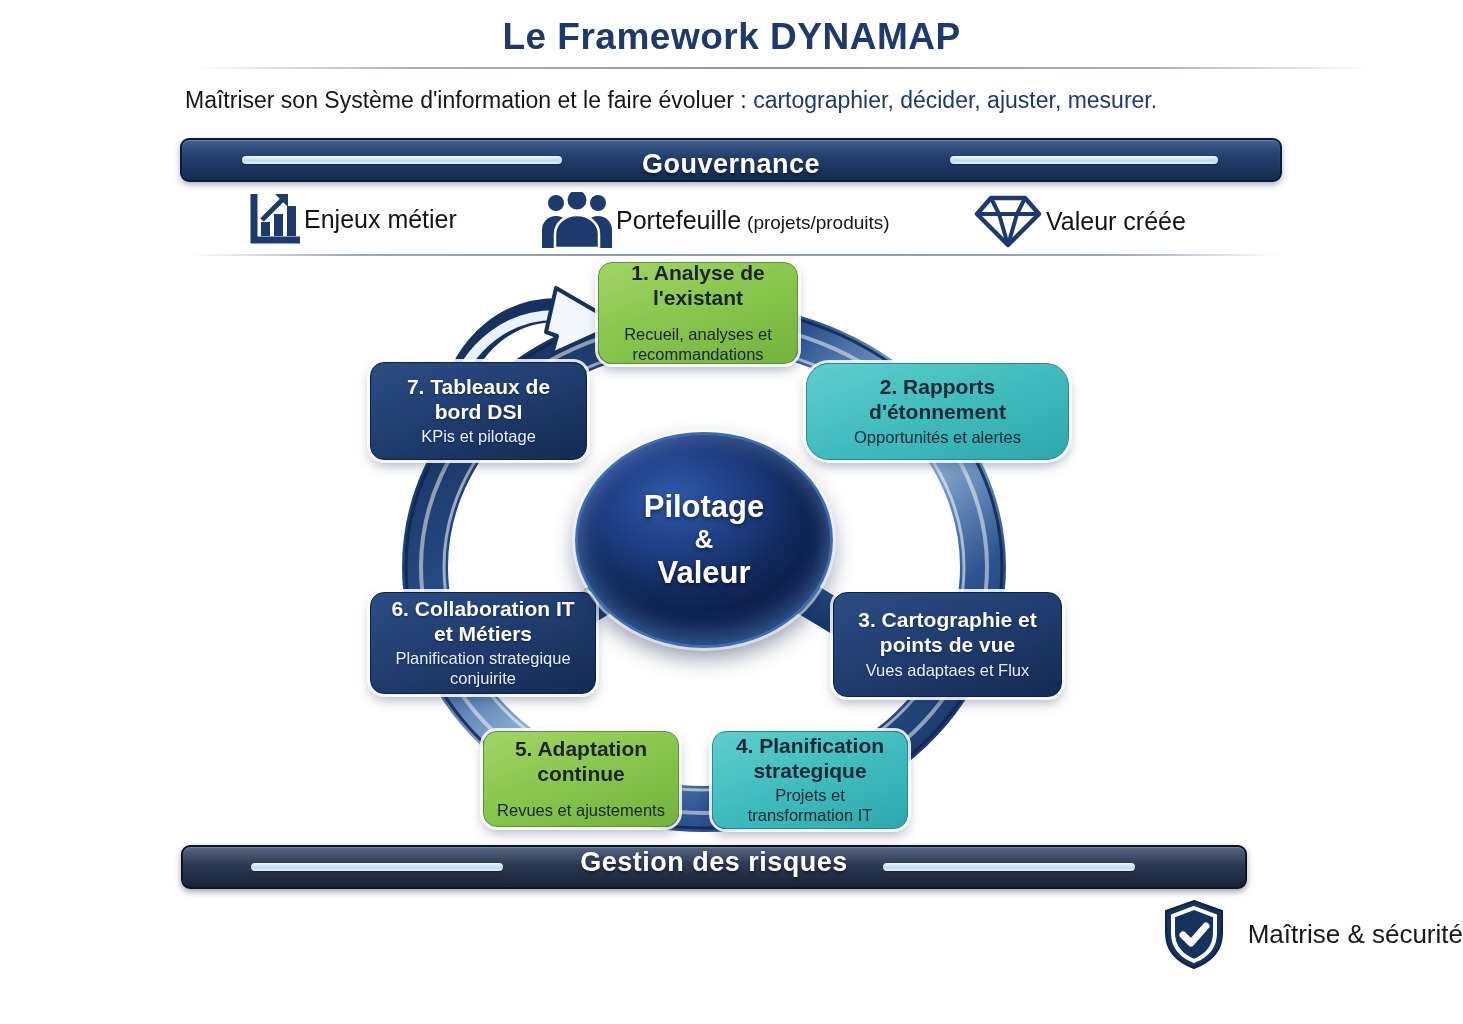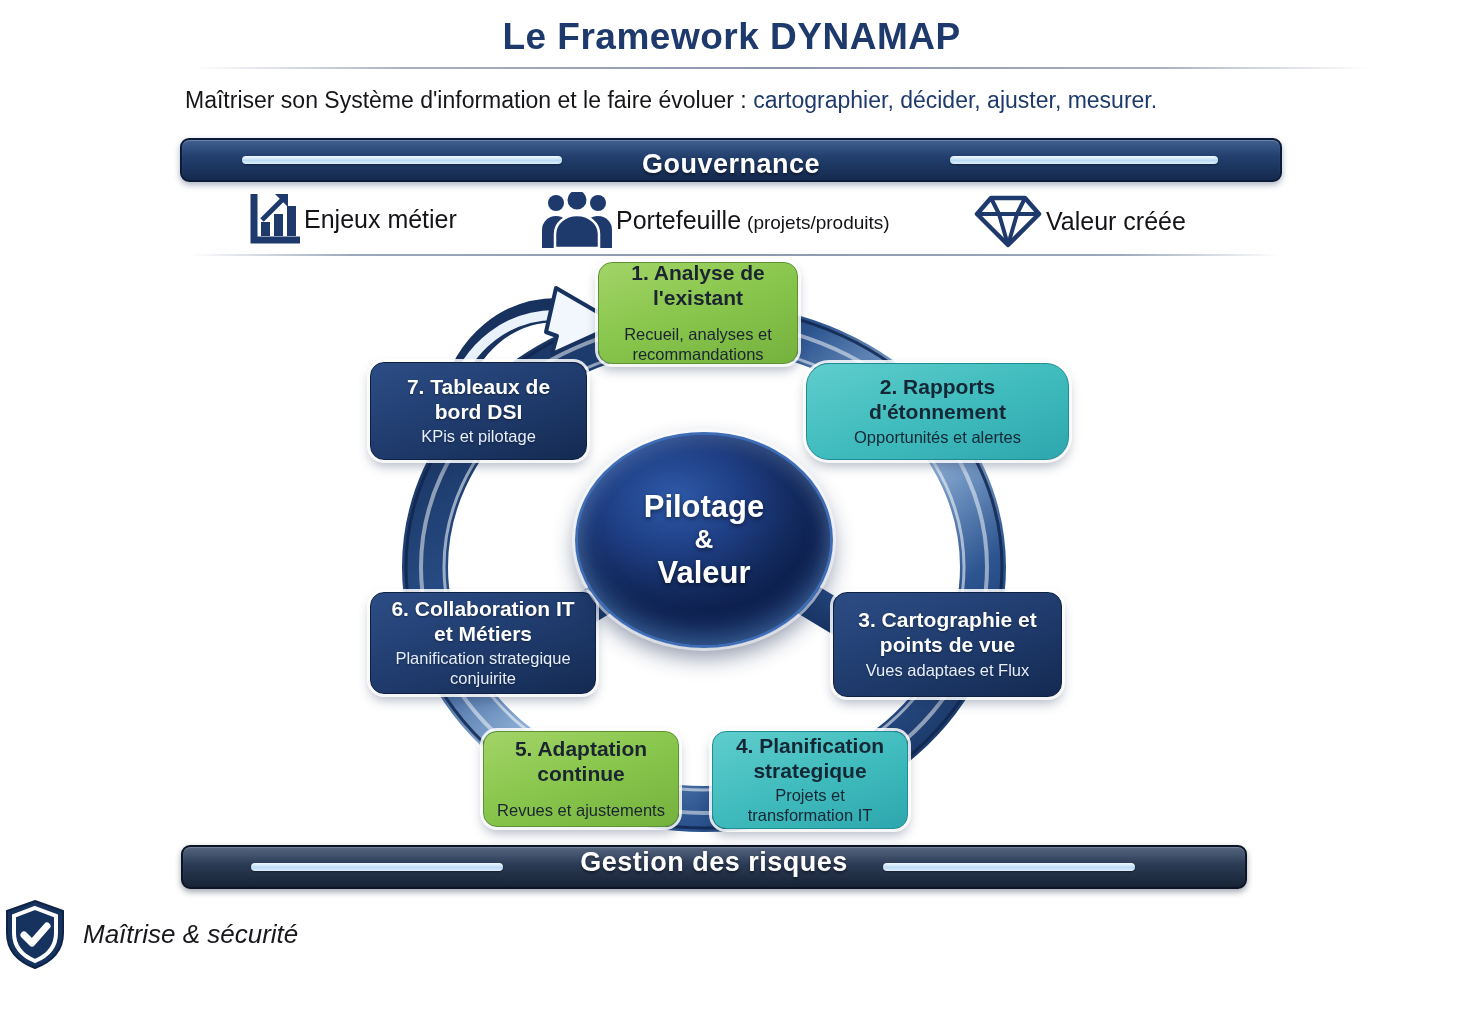--- a/index.html
+++ b/index.html
@@ -118,21 +118,21 @@
   .step-2 { left: 806px; top: 363px; width: 263px; height: 97px; border-radius: 23px; }
   .step-3 { left: 833px; top: 592px; width: 229px; height: 105px; }
   .step-4 { left: 712px; top: 731px; width: 196px; height: 98px; }
   .step-5 { left: 483px; top: 731px; width: 196px; height: 96px; }
   .step-6 { left: 330px; top: 592px; width: 226px; height: 102px; margin-left: 40px; }
   .step-7 { left: 370px; top: 362px; width: 217px; height: 98px; }
 
   
   .shield-row {
     left: 0; right: 0; top: 896px; height: 76px;
-    display: flex; align-items: center; justify-content: flex-start; gap: 13px; font-style: italic;
+    display: flex; align-items: center; justify-content: flex-end; gap: 19px;
   }
   .shield-label { font-size: 26px; color: #17171c; }
 </style>
 </head>
 <body>
 
 <div class="page">
 
   <div class="abs title">Le Framework DYNAMAP</div>
   <div class="abs title-sep"></div>

